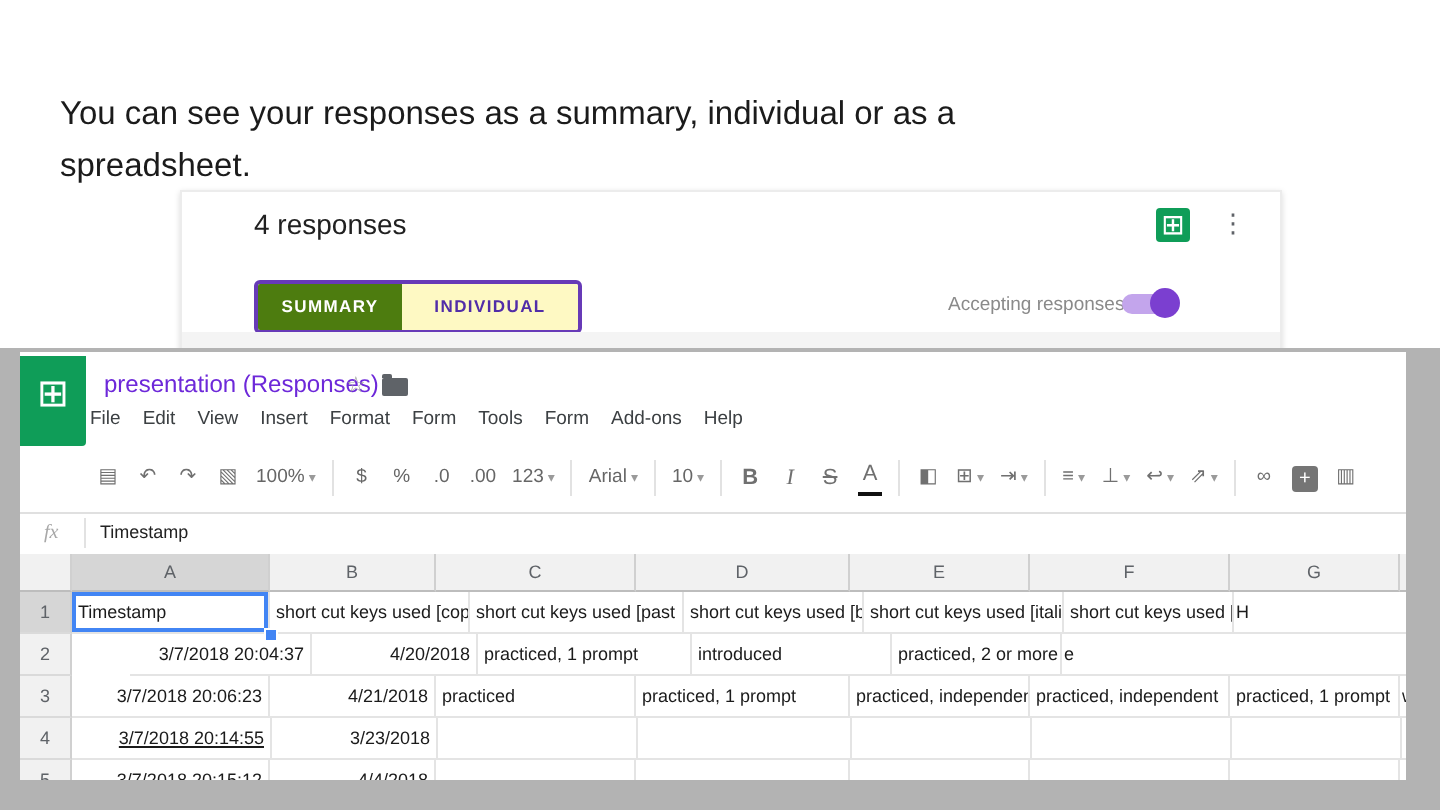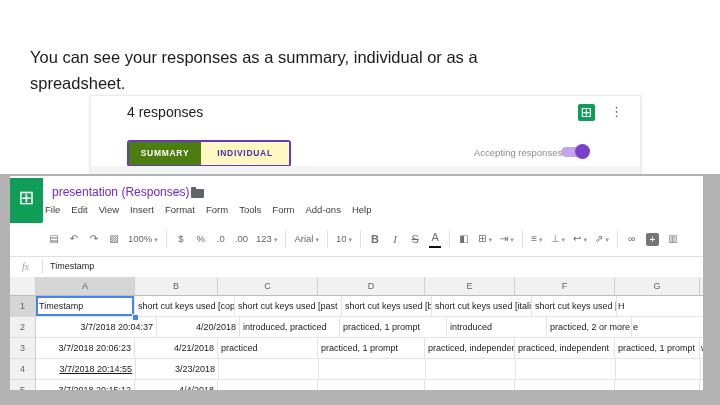--- a/index.html
+++ b/index.html
@@ -167,23 +167,22 @@
         <div class="cell selected" style="width: 99px;">Timestamp</div>
         <div class="cell" style="width: 100px;">short cut keys used [copy</div>
         <div class="cell" style="width: 107px;">short cut keys used [past</div>
         <div class="cell" style="width: 90px;">short cut keys used [bold</div>
         <div class="cell" style="width: 100px;">short cut keys used [italic</div>
         <div class="cell" style="width: 85px;">short cut keys used [unde</div>
         <div class="cell sliver">H</div>
       </div>
       <div class="grow">
         <div class="rowhdr">2</div>
-        <div class="cell right" style="width: 121px;">3/7/2018 20:04:37</div>
+        <div class="cell right" style="width: 91px; margin-left: 29px;">3/7/2018 20:04:37</div>
         <div class="cell right" style="width: 83px;">4/20/2018</div>
-        <div class="cell" style="width: 100px;">introduced, practiced</div>
         <div class="cell" style="width: 107px;">practiced, 1 prompt</div>
         <div class="cell" style="width: 100px;">introduced</div>
         <div class="cell" style="width: 85px;">practiced, 2 or more prom</div>
         <div class="cell sliver">e</div>
       </div>
       <div class="grow">
         <div class="rowhdr">3</div>
         <div class="cell right" style="width: 99px;">3/7/2018 20:06:23</div>
         <div class="cell right" style="width: 83px;">4/21/2018</div>
         <div class="cell" style="width: 100px;">practiced</div>

